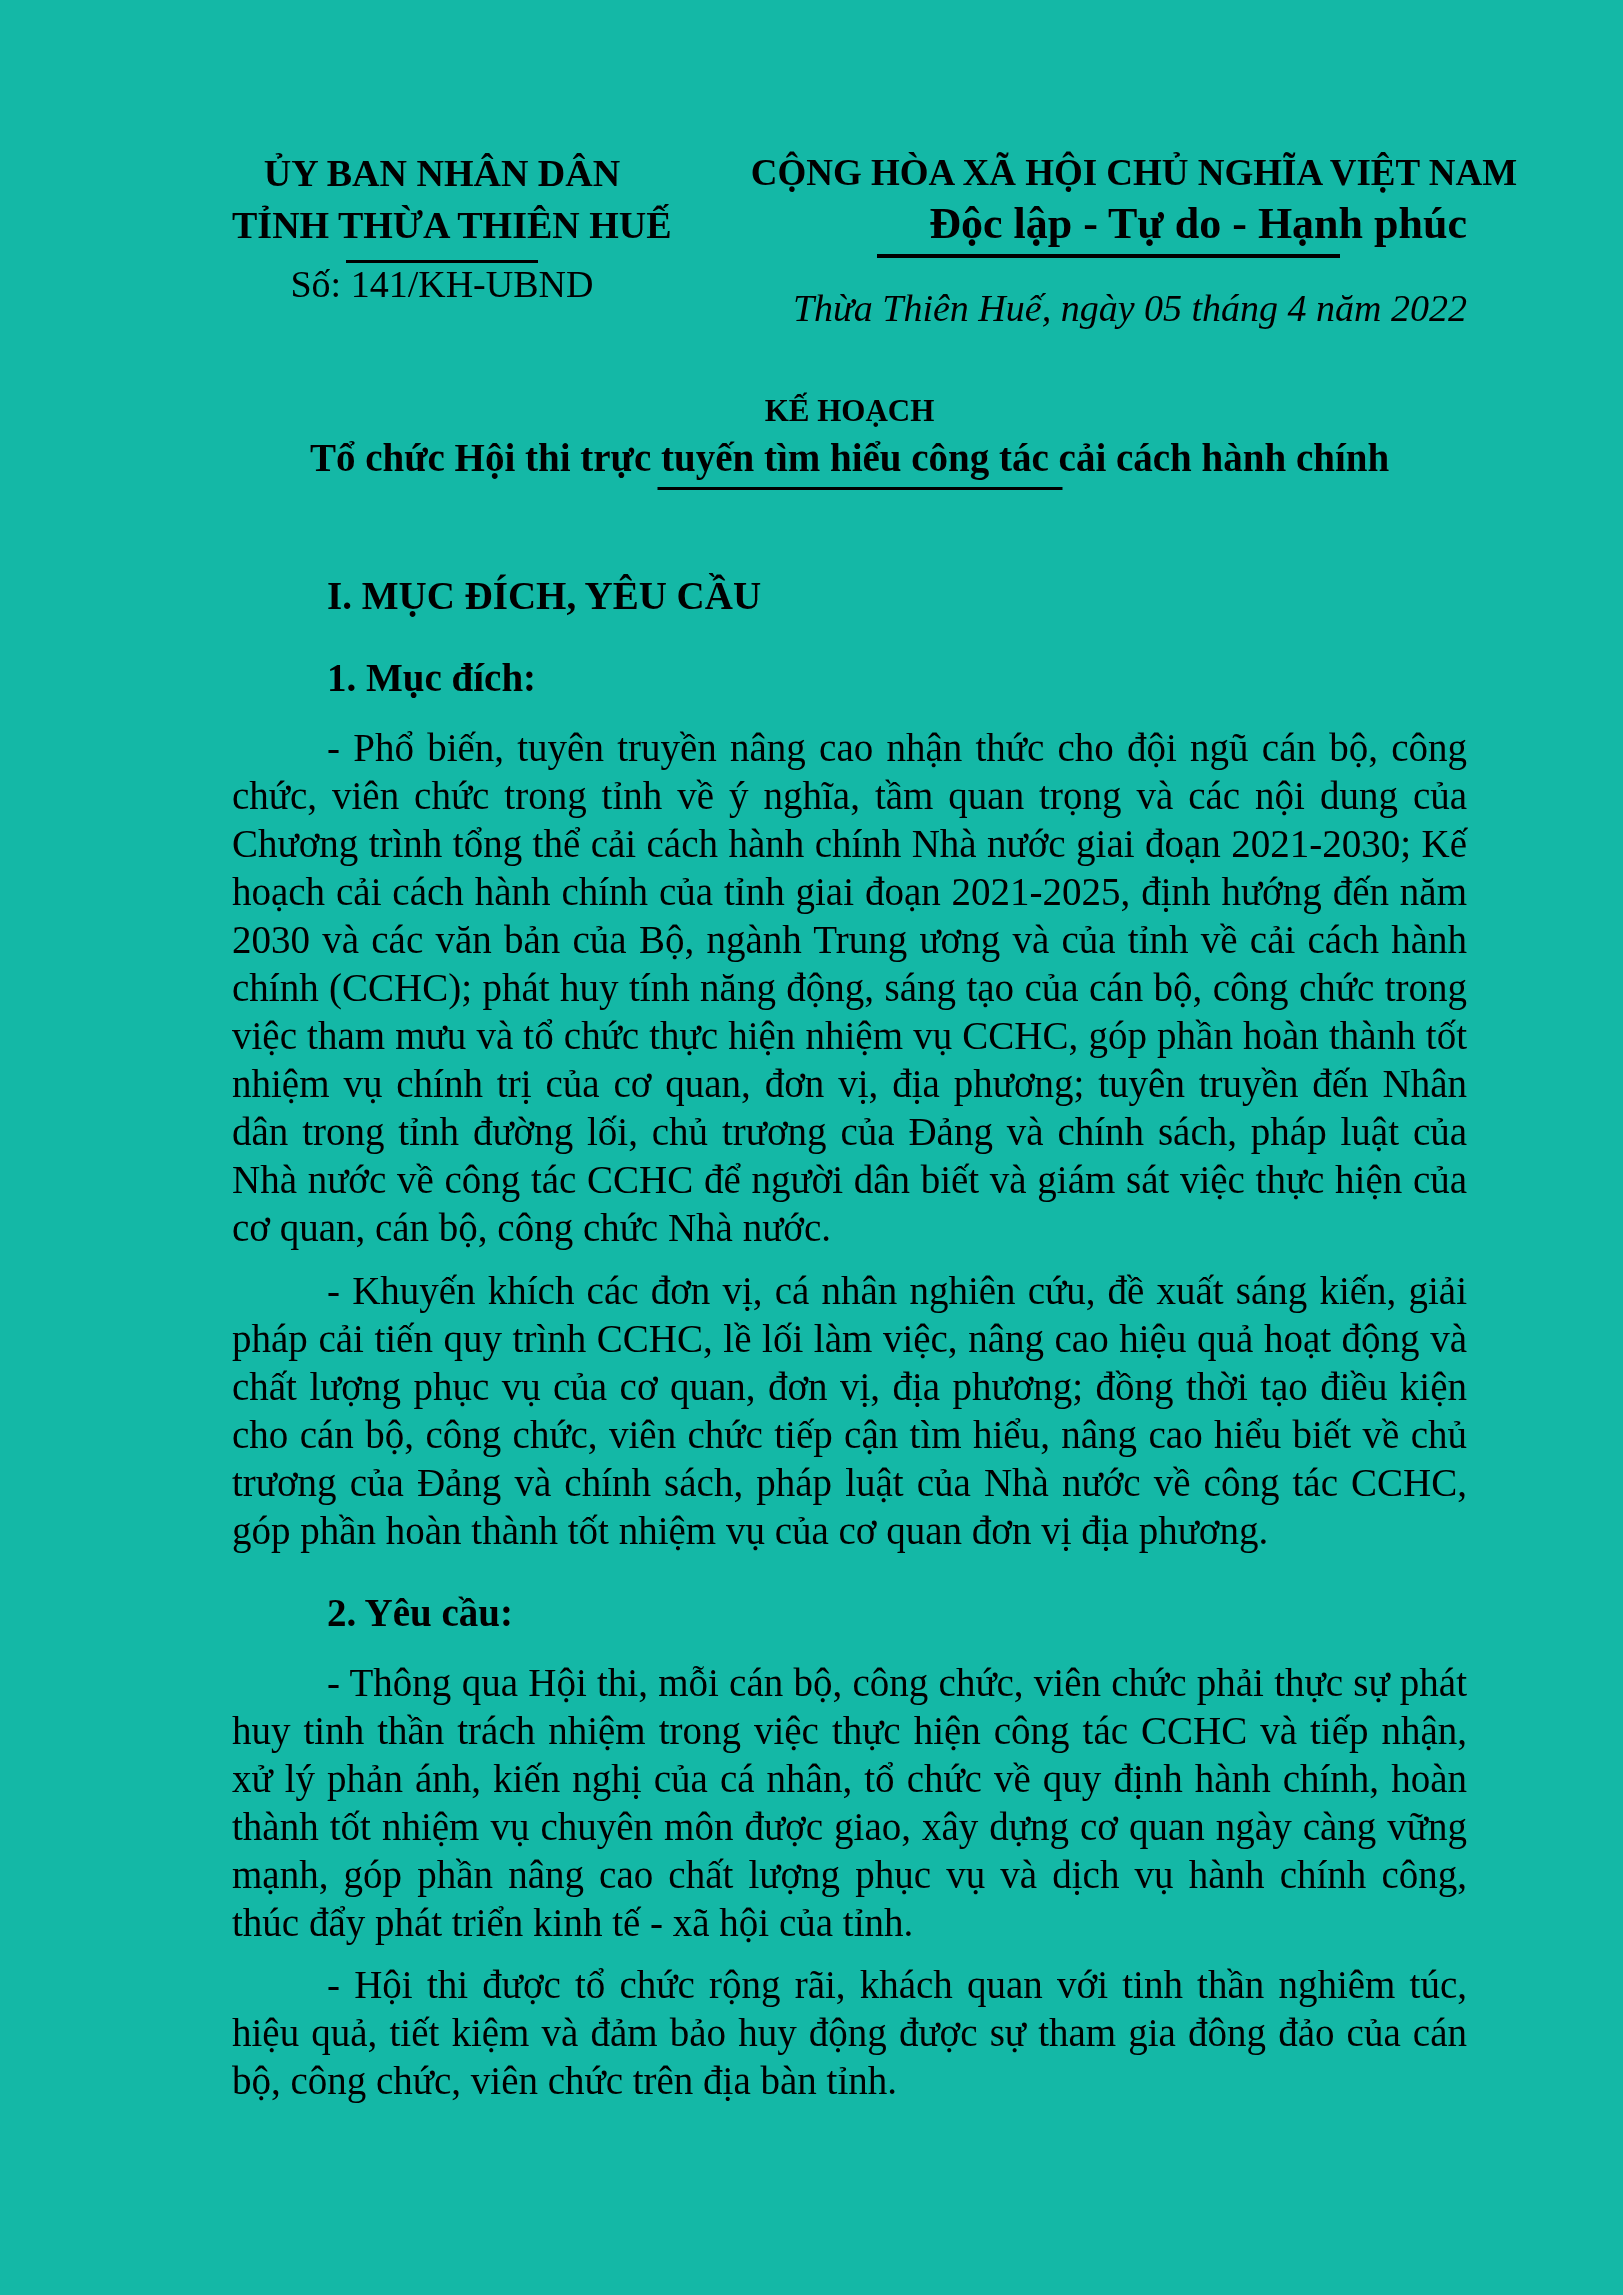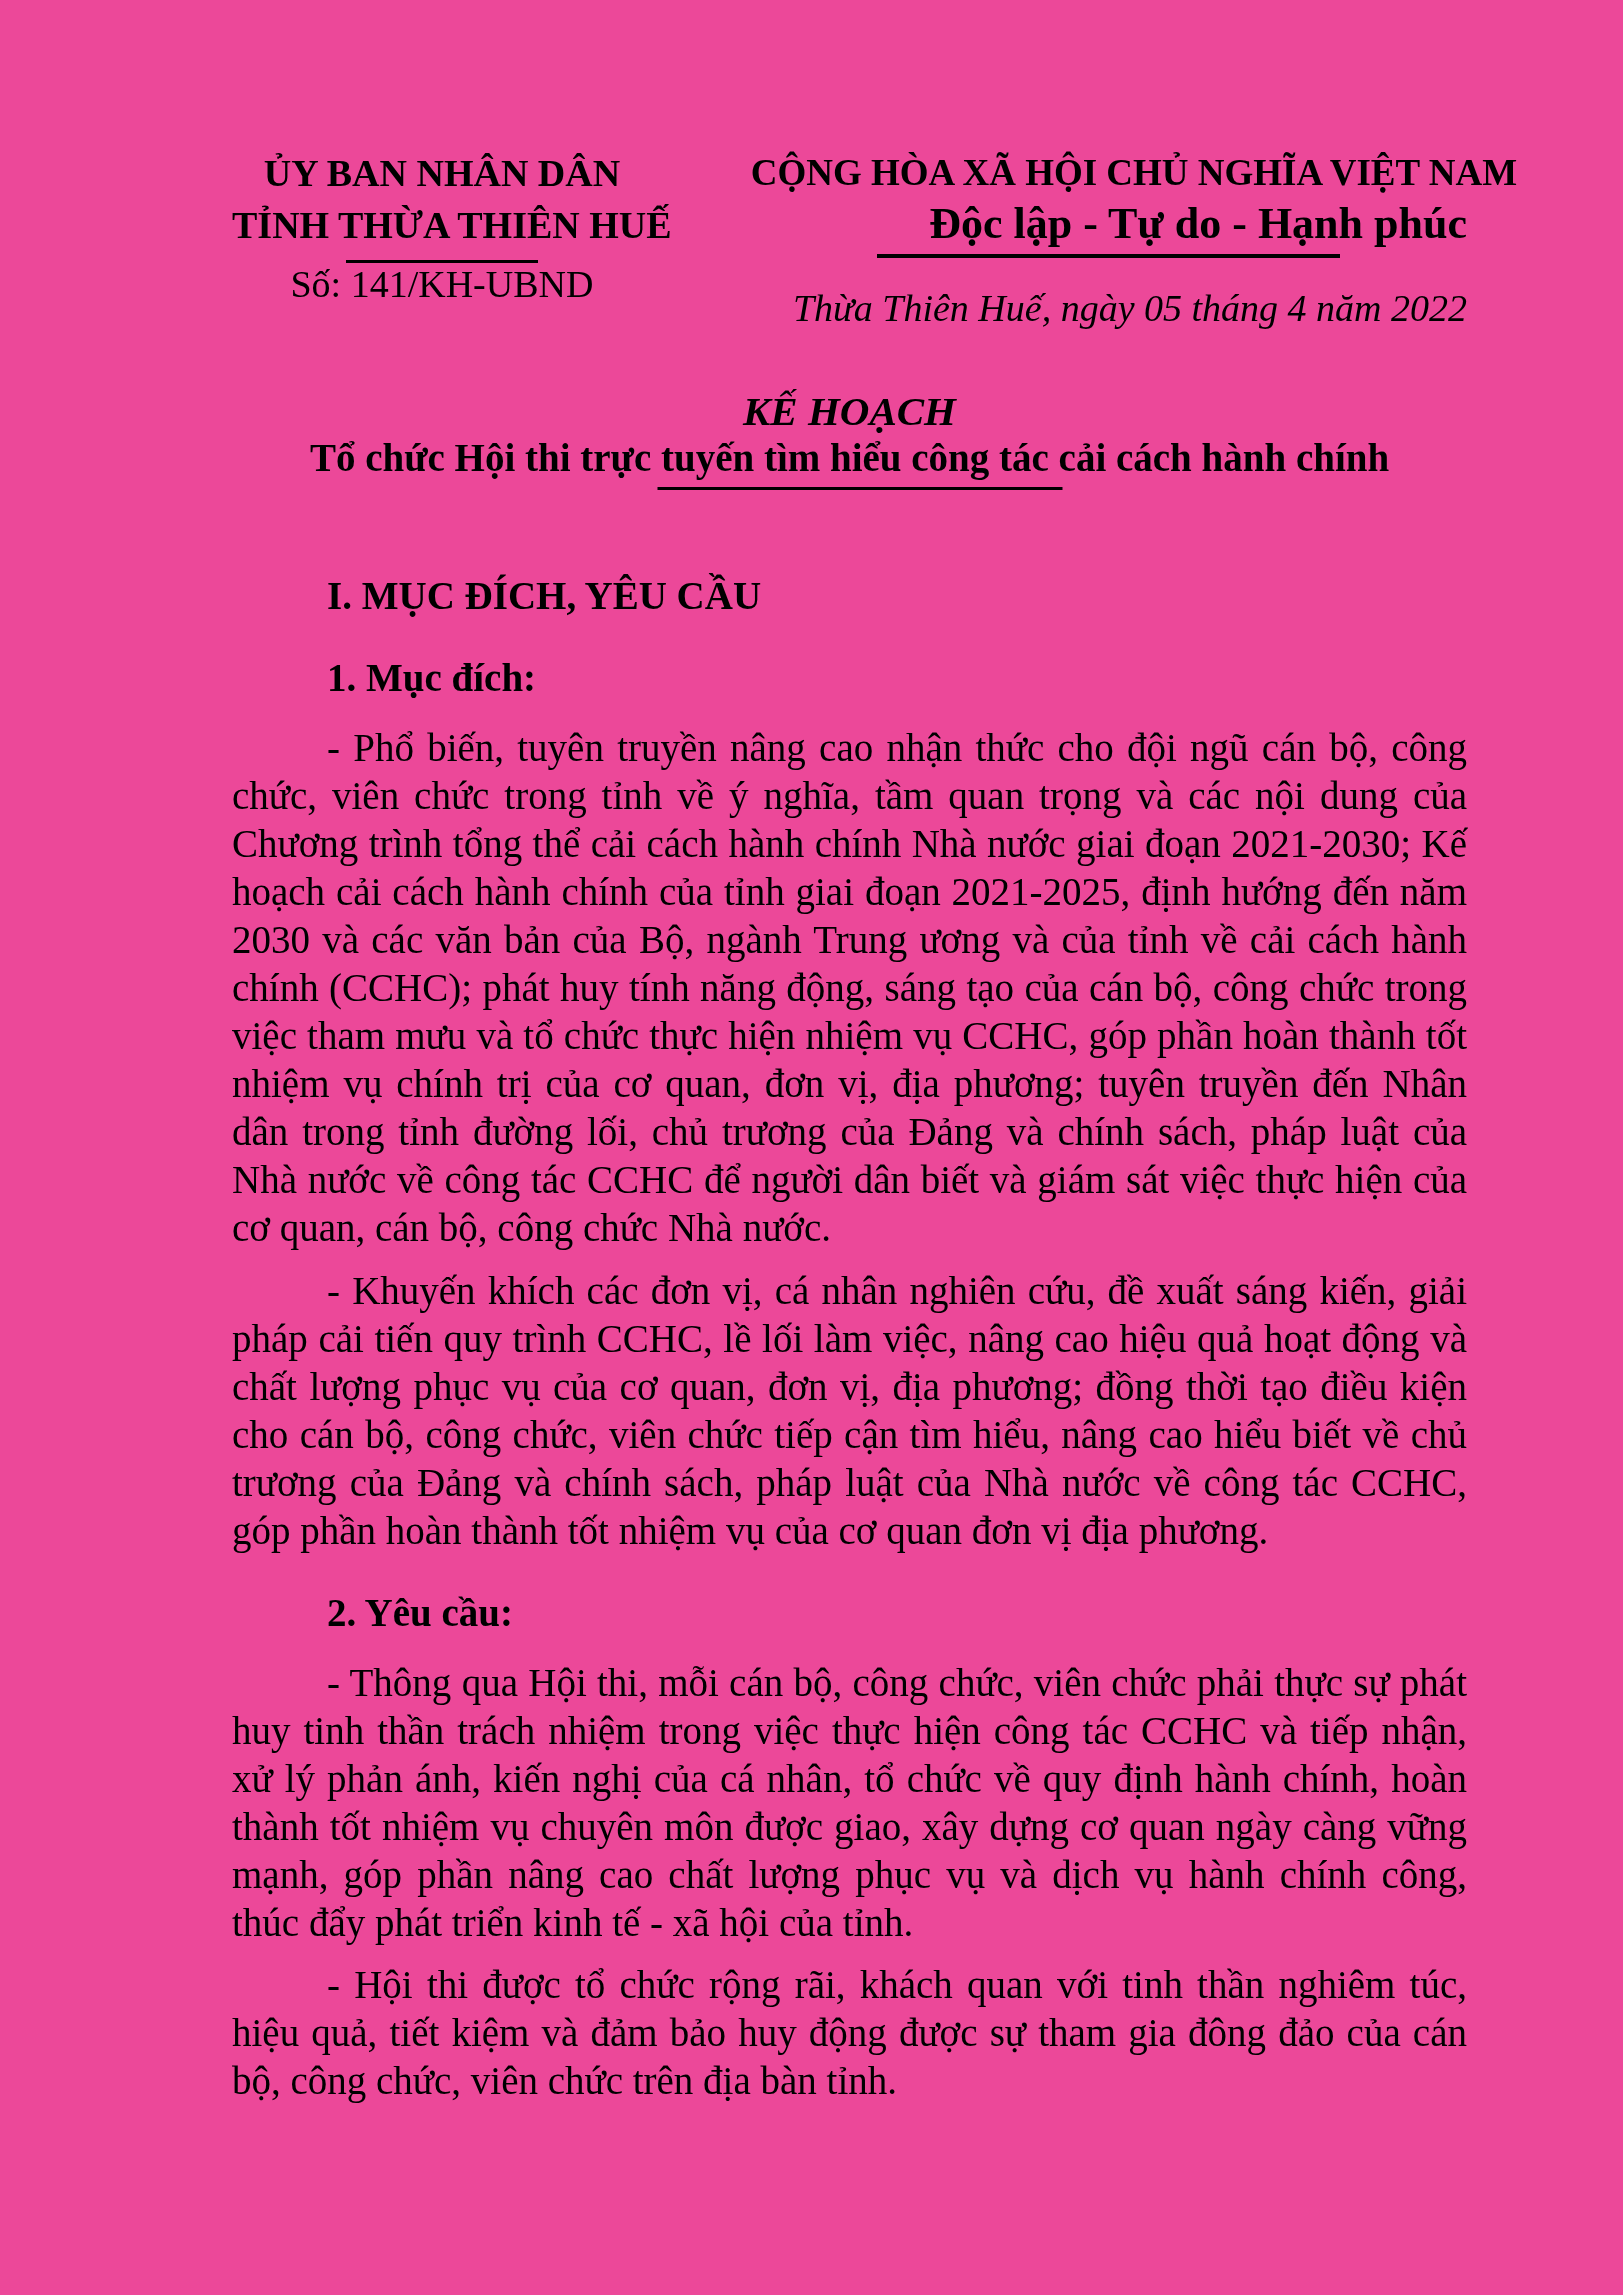--- a/index.html
+++ b/index.html
@@ -5,21 +5,21 @@
   html, body {
     margin: 0;
     padding: 0;
     background: #888;
   }
   .page {
     position: relative;
     width: 1624px;
     height: 2295px;
     margin: 0 auto;
-    background: #ec4899;
+    background: #14b8a6;
     color: #000000;
     font-family: "Liberation Serif", "DejaVu Serif", serif;
     box-sizing: border-box;
     padding: 147px 157px 0 232px;
     overflow: hidden;
   }
   
   .header {
     display: flex;
     justify-content: space-between;
@@ -80,24 +80,23 @@
     line-height: 42px;
     margin-top: 29px;
     white-space: nowrap;
   }
   
   .title-block {
     margin-top: 58px;
     text-align: center;
   }
   .doc-type {
-    font-size: 41px;
+    font-size: 31px;
     font-weight: bold;
     line-height: 48px;
-    font-style: italic;
   }
   .subtitle {
     font-size: 39px;
     font-weight: bold;
     line-height: 45px;
   }
   .rule-title {
     width: 405px;
     height: 3.9px;
     background: #000;

